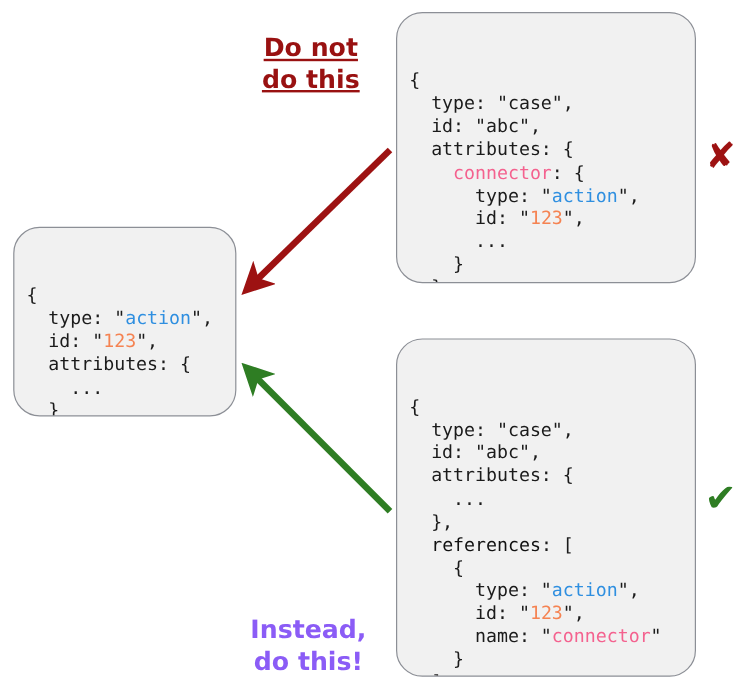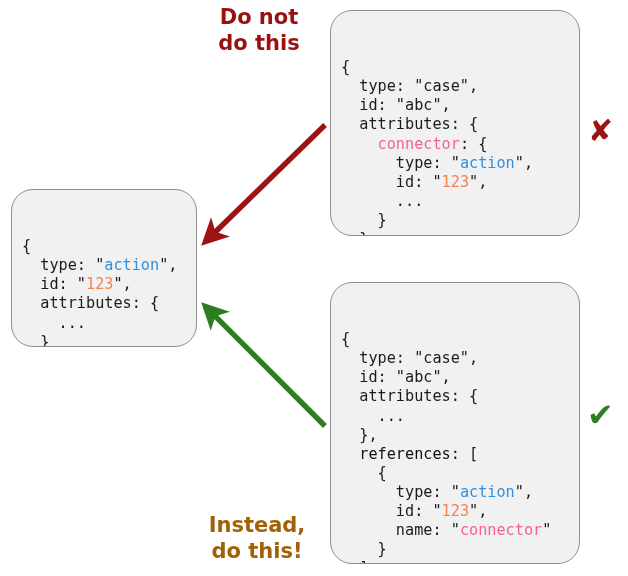--- a/index.html
+++ b/index.html
@@ -53,21 +53,21 @@
   
   .caption {
     position: absolute;
     font-family: "DejaVu Sans", "Liberation Sans", sans-serif;
     font-weight: bold;
     font-size: 21px;
     line-height: 26px;
     text-align: center;
     white-space: pre-line;
   }
-  #caption-bad  { left: 195px; top: 4px;  width: 128px; color: #991111; }
+  #caption-bad  { left: 195px; top: 27px;  width: 128px; color: #991111; text-decoration: underline; }
   #caption-good { left: 190px; top: 512px; width: 134px; color: #2e7d23; }
 
   
   .mark {
     position: absolute;
     font-family: "DejaVu Sans", "Liberation Sans", sans-serif;
     font-weight: bold;
     line-height: 1;
   }
   #mark-cross { left: 588px; top: 116px; font-size: 30px; color: #9d1212; }
@@ -106,19 +106,19 @@
   <div class="code-box" id="box-top">
     <div class="code-inner"><span class="code-line"><span>{</span></span><span class="code-line"><span>  type: "case",</span></span><span class="code-line"><span>  id: "abc",</span></span><span class="code-line"><span>  attributes: {</span></span><span class="code-line"><span>    </span><span class="tok-key-pink">connector</span><span>: {</span></span><span class="code-line"><span>      type: "</span><span class="tok-str-blue">action</span><span>",</span></span><span class="code-line"><span>      id: "</span><span class="tok-str-orange">123</span><span>",</span></span><span class="code-line"><span>      ...</span></span><span class="code-line"><span>    }</span></span><span class="code-line"><span>  }</span></span></div>
   </div>
 
   <div class="code-box" id="box-bottom">
     <div class="code-inner"><span class="code-line"><span>{</span></span><span class="code-line"><span>  type: "case",</span></span><span class="code-line"><span>  id: "abc",</span></span><span class="code-line"><span>  attributes: {</span></span><span class="code-line"><span>    ...</span></span><span class="code-line"><span>  },</span></span><span class="code-line"><span>  </span><span class="tok-bold">references</span><span>: [</span></span><span class="code-line"><span>    {</span></span><span class="code-line"><span>      type: "</span><span class="tok-str-blue">action</span><span>",</span></span><span class="code-line"><span>      id: "</span><span class="tok-str-orange">123</span><span>",</span></span><span class="code-line"><span>      name: "</span><span class="tok-str-pink">connector</span><span>"</span></span><span class="code-line"><span>    }</span></span><span class="code-line"><span>  ]</span></span></div>
   </div>
 
   <div class="caption" id="caption-bad" style="color: rgb(153, 17, 17);">Do not
 do this</div>
-  <div class="caption" id="caption-good" style="color: #a16207;">Instead,
+  <div class="caption" id="caption-good" style="color: #8b5cf6;">Instead,
 do this!</div>
 
   <div class="mark" id="mark-cross" style="color: rgb(157, 18, 18);">✘</div>
   <div class="mark" id="mark-check" style="color: rgb(46, 125, 35);">✔</div>
 
 </div>
 
 </body></html>

